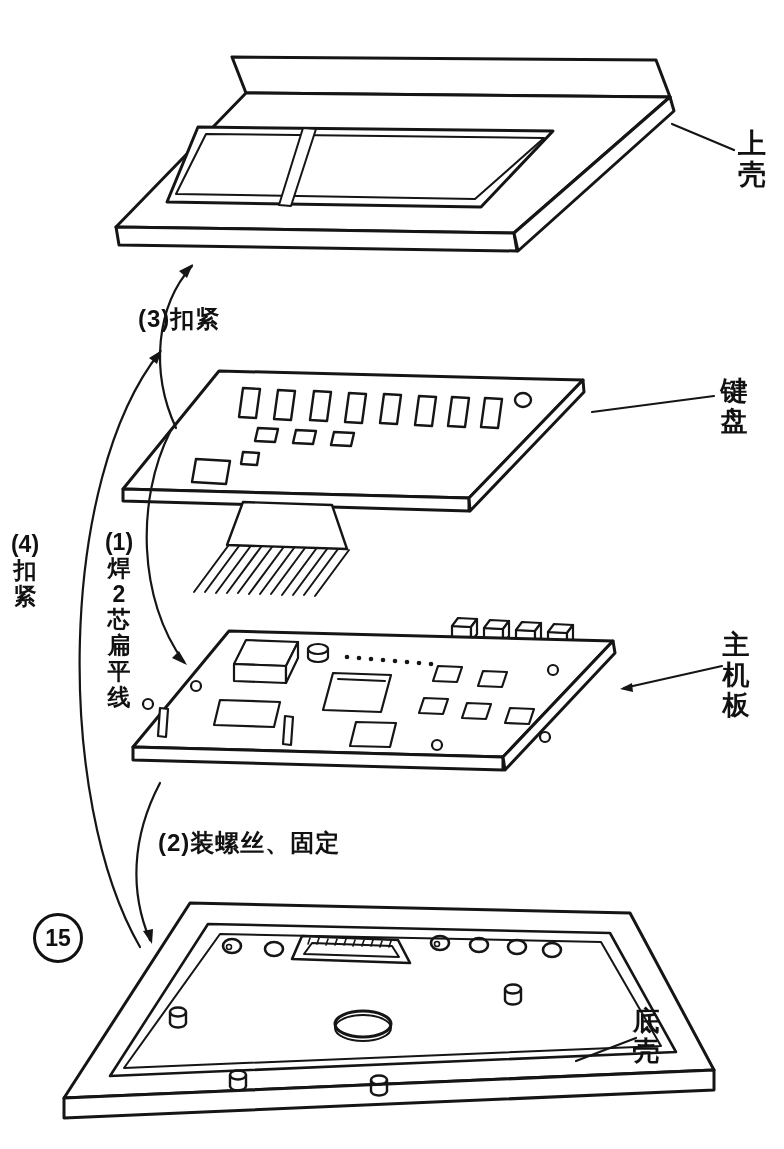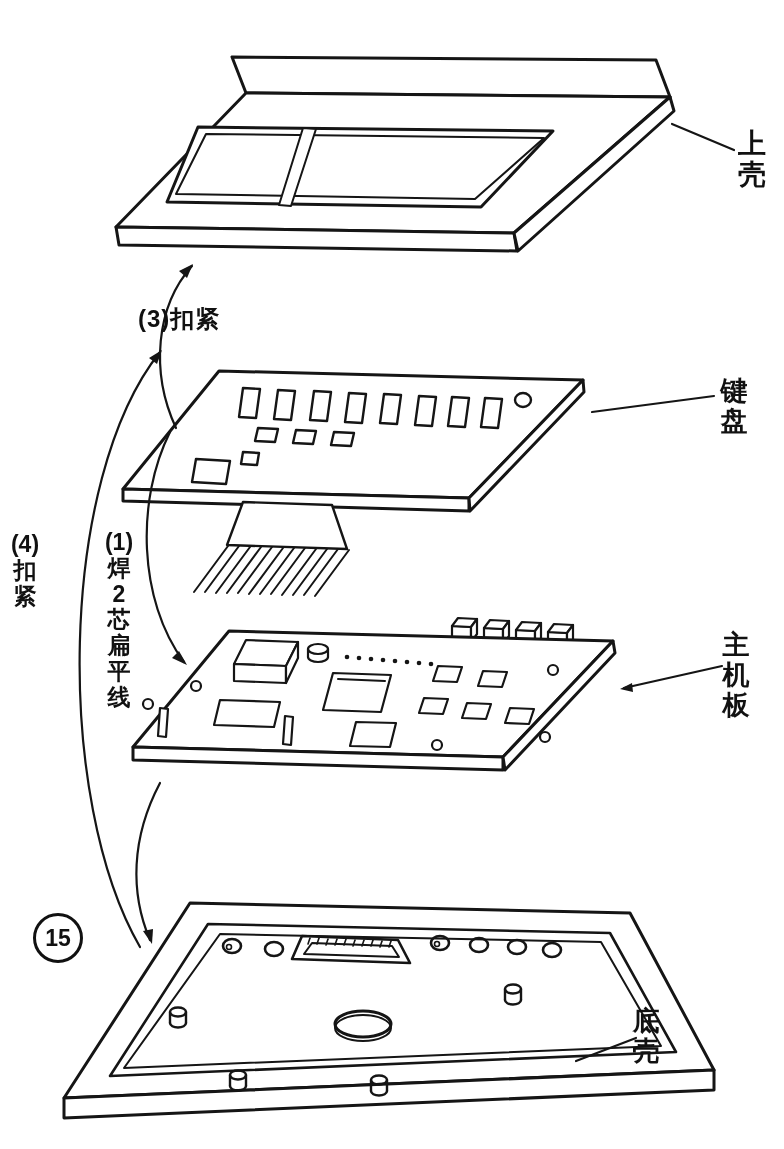--- a/index.html
+++ b/index.html
@@ -207,20 +207,21 @@
       <line x1="672" y1="124" x2="734" y2="150"></line>
       <line x1="592" y1="412" x2="714" y2="396"></line>
       <line x1="722" y1="666" x2="624" y2="688"></line>
       <polygon points="620,689 633,692 632,683" fill="#151515" stroke="none"></polygon>
       <line x1="636" y1="1038" x2="576" y2="1061"></line>
     </g>
   </svg>
 
   <div class="hlabel" style="left:138px; top:303px; font-size:24px;">(3)扣紧</div>
 
+  <div class="hlabel" style="left:158px; top:827px; font-size:24px;">(2)装螺丝、固定</div>
 
   <div class="vcol" style="left:100px; top:530px; width:38px; font-size:23px;">
     <span>(1)</span>
     <span>焊</span>
     <span>2</span>
     <span>芯</span>
     <span>扁</span>
     <span>平</span>
     <span>线</span>
   </div>

